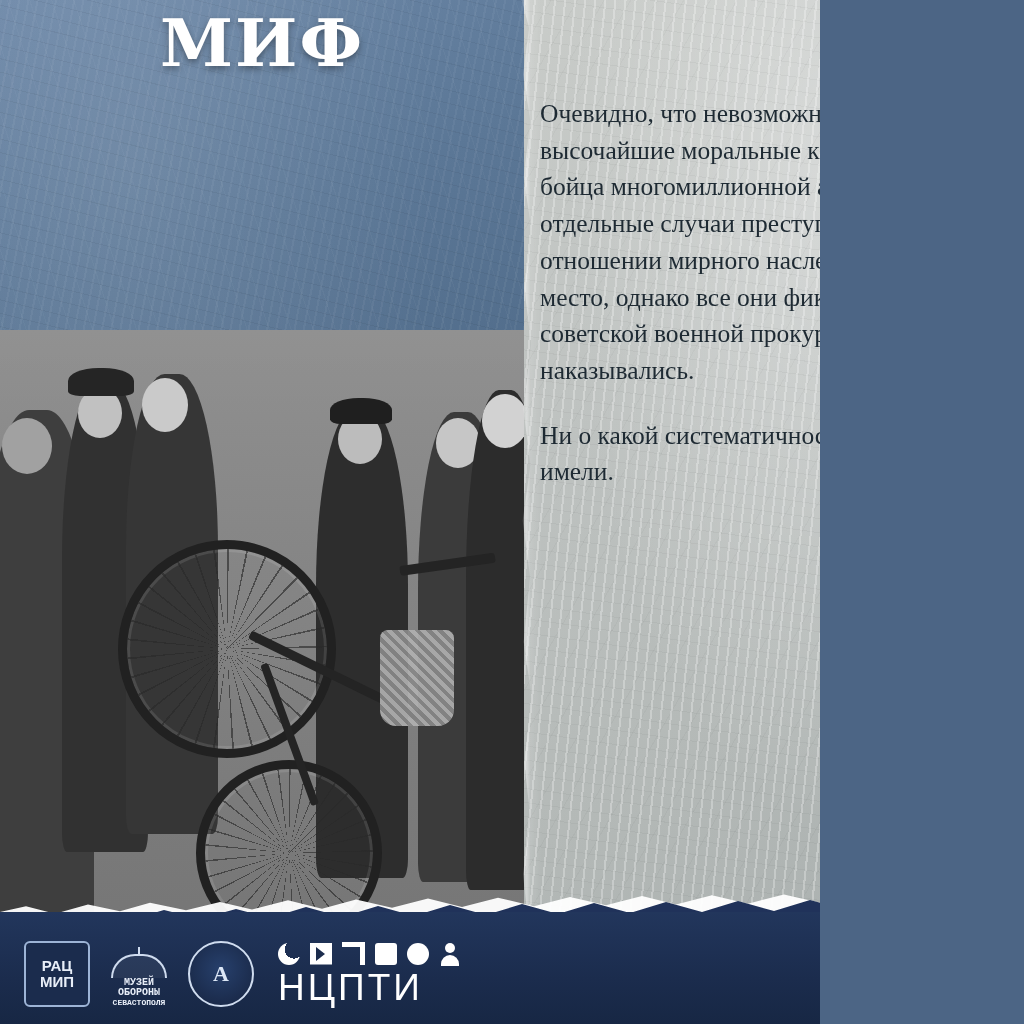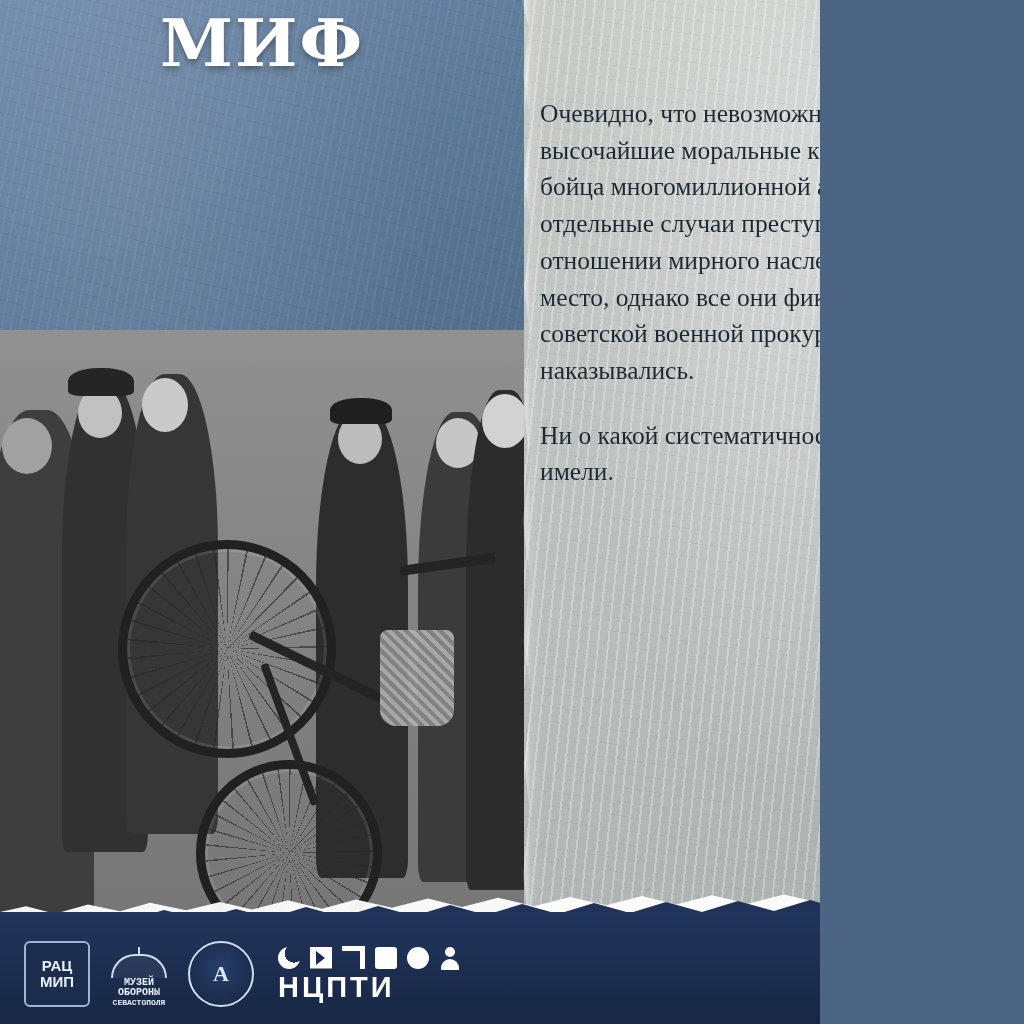--- a/index.html
+++ b/index.html
@@ -158,21 +158,21 @@
   .ni.moon{border-radius:50%;background:radial-gradient(circle at 72% 30%, rgba(0,0,0,0) 0 9px, #ffffff 9px);}
   .ni.play{clip-path:polygon(0 0,100% 0,100% 100%,0 100%);position:relative;}
   .ni.play:after{content:"";position:absolute;left:6px;top:4px;border-left:9px solid #1b2c4d;border-top:7px solid transparent;border-bottom:7px solid transparent;}
   .ni.corner{background:none;border-top:5px solid #fff;border-right:5px solid #fff;width:18px;height:18px;}
   .ni.sq{border-radius:3px;}
   .ni.circ{border-radius:50%;}
   .ni.person{background:none;position:relative;}
   .ni.person:before{content:"";position:absolute;left:6px;top:0;width:10px;height:10px;border-radius:50%;background:#fff;}
   .ni.person:after{content:"";position:absolute;left:2px;top:12px;width:18px;height:11px;border-radius:9px 9px 0 0;background:#fff;}
   .nupti-word{
-    color:#ffffff;font-family:"Liberation Sans",sans-serif;font-weight:700;font-size:29px;letter-spacing:3px;line-height:1;
+    color:#ffffff;font-family:"Liberation Sans",sans-serif;font-weight:400;font-size:37px;letter-spacing:3px;line-height:1;
   }
 </style>
 </head>
 <body>
 
 <div class="poster">
 
   <div class="left-panel">
     <div class="paper-noise"></div>
 

